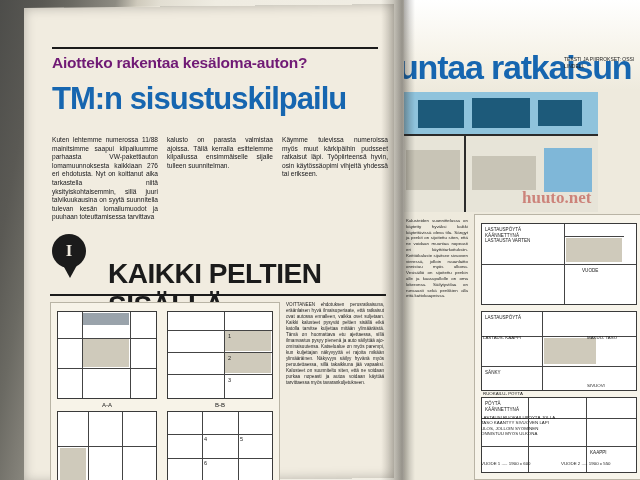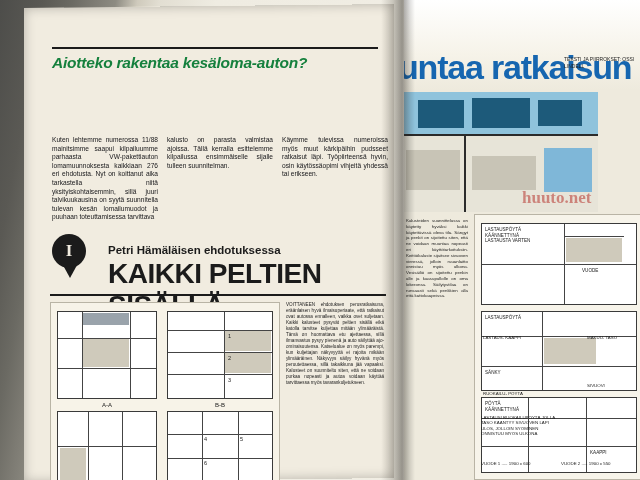--- a/index.html
+++ b/index.html
@@ -43,21 +43,21 @@
   }
   
   .right-top-glow{
     position:absolute;left:0;top:0;width:236px;height:90px;
     background:linear-gradient(180deg,#ffffff 0%,#f6f3e9 60%,#eeeadd 100%);
   }
 
   
   .kicker{
     position:absolute;left:28px;top:48px;width:330px;
-    font-size:15.5px;font-weight:bold;color:#15803d;letter-spacing:-.2px;font-style:italic;
+    font-size:15.5px;font-weight:bold;color:#701a75;letter-spacing:-.2px;
   }
   .kicker .rule{
     position:absolute;left:0;top:-7px;width:326px;height:2px;background:#1b1b1b;
   }
   .headline{
     position:absolute;left:28px;top:76px;width:350px;
     font-size:31px;line-height:34px;font-weight:bold;color:#1666b0;
     letter-spacing:-1px;white-space:nowrap;
   }
   .intro{
@@ -164,33 +164,33 @@
   <div class="backdrop"></div>
 
   <div class="page-left">
     <div class="page-left-inner">
 
       <div class="kicker">
         <div class="rule"></div>
         <span>Aiotteko rakentaa kesäloma-auton?</span>
       </div>
 
+      <div class="headline">TM:n sisustuskilpailu</div>
 
       <div class="intro">
         <div class="col a">Kuten lehtemme numerossa 11/88 mainitsimme saapui kilpailuumme parhaasta VW-pakettiauton lomamuunnoksesta kaikkiaan 276 eri ehdotusta. Nyt on koittanut aika tarkastella niitä yksityiskohtaisemmin, sillä juuri talvikuukausina on syytä suunnitella tulevan kesän lomailumuodot ja puuhaan toteuttamisessa tarvittava</div>
         <div class="col b">kalusto on parasta valmistaa ajoissa. Tällä kerralla esittelemme kilpailussa ensimmäiselle sijalle tulleen suunnitelman.</div>
         <div class="col c">Käymme tulevissa numeroissa myös muut kärkipäihin pudsseet ratkaisut läpi. Työpiirteensä hyvin, osin käytössäopimi vihjeitä yhdessä tai erikseen.</div>
       </div>
 
       <div class="award">
         <div class="ribbon"></div>
         <div class="disc">I</div>
       </div>
 
-      <div class="byline">Petri Hämäläisen ehdotuksessa</div>
       <div class="subhead">KAIKKI PELTIEN SISÄLLÄ</div>
       <div class="hrule"></div>
 
       <div class="draw-wrap">
 
         <div class="dwg dwg-a">
           <div class="ln" style="left:0;top:26px;width:98px;height:1px;"></div>
           <div class="ln" style="left:0;top:56px;width:98px;height:1px;"></div>
           <div class="ln" style="left:24px;top:0;width:1px;height:86px;"></div>
           <div class="ln" style="left:72px;top:0;width:1px;height:86px;"></div>

